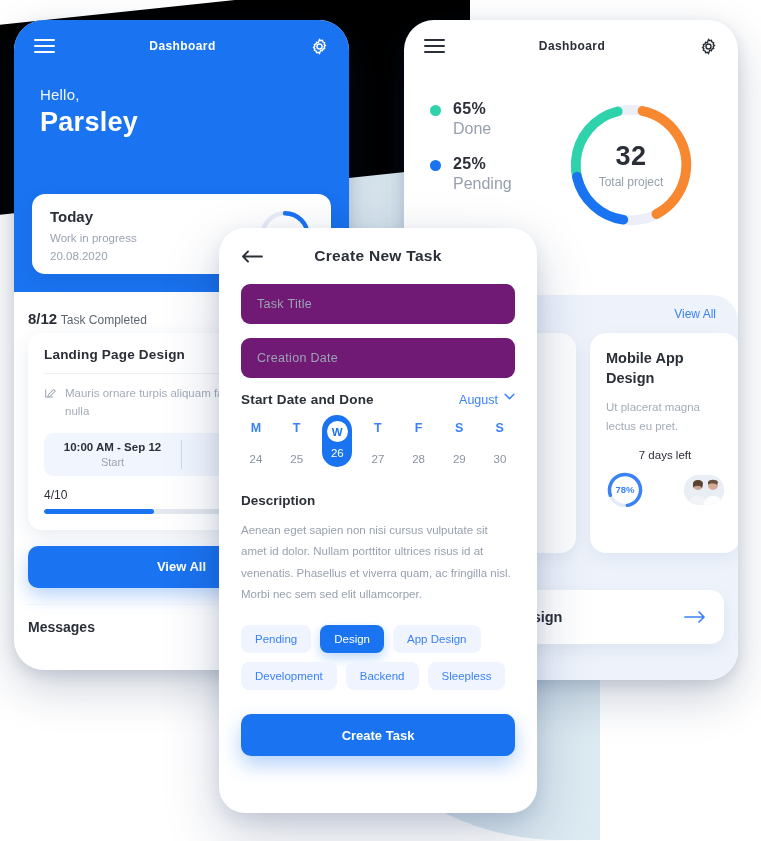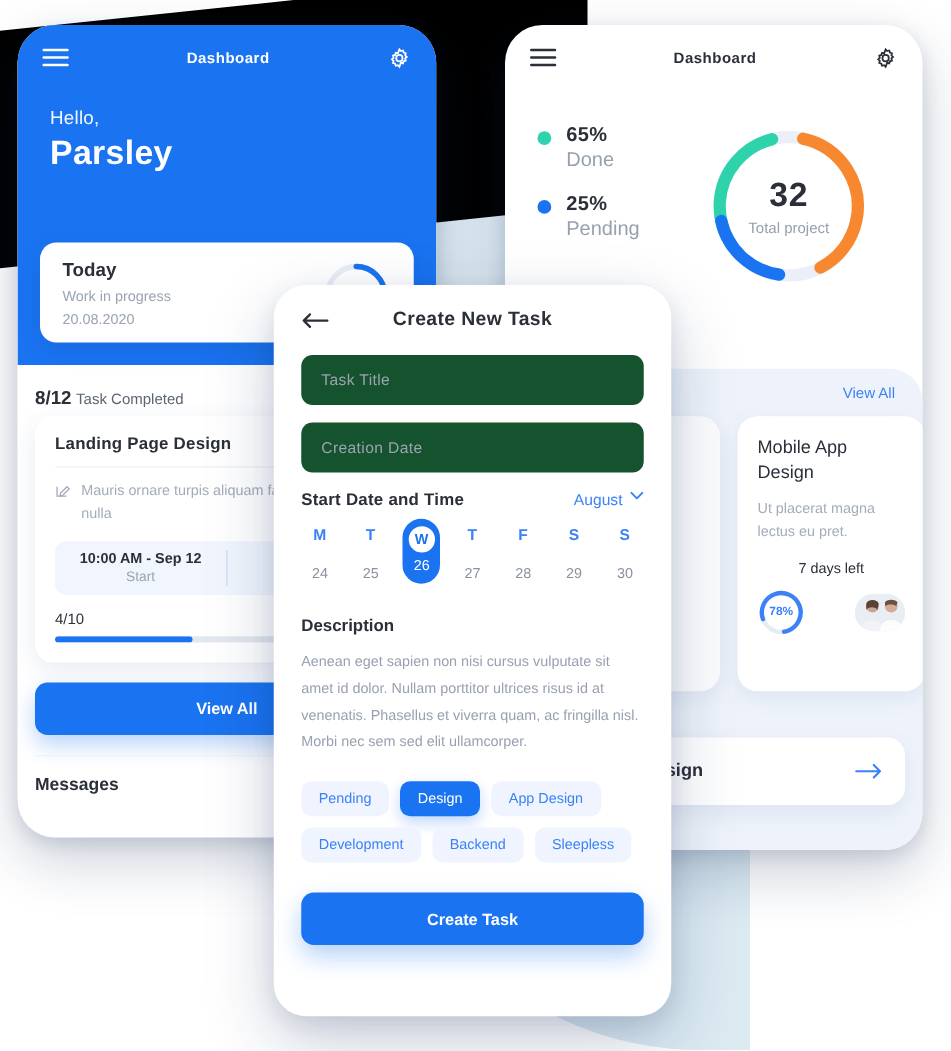--- a/index.html
+++ b/index.html
@@ -85,21 +85,21 @@
      align-items:center;justify-content:center;}
   .donut-num{font-size:27px;font-weight:bold;color:#2b2f38;letter-spacing:.5px;}
   .donut-cap{font-size:12px;color:#97a0ae;margin-top:3px;}
 
   .rp-panel{position:absolute;left:0;right:0;top:275px;bottom:0;
      background:#eef3fb;border-radius:26px 26px 0 0;}
   .viewall-link{text-align:right;padding:12px 22px 0;font-size:12px;color:#3b82f6;cursor:pointer;}
   .proj-row{display:flex;gap:14px;padding:12px 0 0 22px;}
   .proj-card{background:#fff;border-radius:16px;padding:16px 16px 14px;
      box-shadow:0 6px 18px rgba(25,60,120,.07);box-sizing:border-box;flex:0 0 auto;}
-  .proj-card h5{margin:0;font-size:14.5px;font-weight:normal;color:#2b2f38;line-height:1.35;}
+  .proj-card h5{margin:0;font-size:14.5px;font-weight:bold;color:#2b2f38;line-height:1.35;}
   .proj-desc{font-size:11.5px;color:#a4acb9;line-height:1.6;margin-top:10px;}
   .proj-days{font-size:11.5px;color:#2b2f38;margin-top:14px;text-align:center;}
   .proj-foot{display:flex;align-items:center;justify-content:space-between;margin-top:10px;}
   .ring-78{position:relative;width:38px;height:38px;}
   .ring-78 .lbl{position:absolute;inset:0;display:flex;align-items:center;justify-content:center;
      font-size:9.5px;font-weight:bold;color:#3b82f6;}
   .avatar{width:40px;height:30px;border-radius:15px;overflow:hidden;background:#e8edf4;}
 
   .bottom-card{position:absolute;left:22px;right:14px;bottom:36px;height:54px;background:#fff;
      border-radius:14px;box-shadow:0 6px 18px rgba(25,60,120,.08);
@@ -108,21 +108,21 @@
   .arrow-r{color:#3b82f6;}
 
   
   #modal-create-task{left:219px;top:228px;width:318px;height:585px;border-radius:26px;
      background:#fff;box-shadow:0 22px 55px rgba(20,40,90,.22),0 6px 18px rgba(20,40,90,.10);}
   .m-hdr{display:flex;align-items:center;height:56px;padding:0 22px;}
   .back-arrow{width:22px;cursor:pointer;color:#2b2f38;}
   .m-title{flex:1;text-align:center;font-size:15.5px;font-weight:bold;color:#2b2f38;
      letter-spacing:.3px;margin-right:22px;}
   .m-body{padding:0 22px;}
-  .field{height:40px;background:#14532d;border-radius:9px;display:flex;align-items:center;
+  .field{height:40px;background:#701a75;border-radius:9px;display:flex;align-items:center;
      padding:0 16px;font-size:12.5px;color:#9ba3b1;margin-bottom:14px;letter-spacing:.3px;}
   .sec-row{display:flex;align-items:center;justify-content:space-between;margin:10px 0 14px;}
   .sec-title{font-size:13.5px;font-weight:bold;color:#2b2f38;letter-spacing:.2px;}
   .month-sel{font-size:12.5px;color:#3b82f6;display:flex;gap:6px;cursor:pointer;}
   .days{display:flex;justify-content:space-between;position:relative;}
   .day{width:30px;text-align:center;position:relative;z-index:2;}
   .day .d{font-size:12.5px;font-weight:bold;color:#3b82f6;letter-spacing:.3px;}
   .day .n{font-size:11.5px;color:#8a93a2;margin-top:18px;}
   .day.sel{background:#1a73f0;border-radius:16px;padding:6px 0 8px;margin-top:-6px;}
   .day.sel .d{color:#1a73f0;background:#fff;width:21px;height:21px;border-radius:50%;
@@ -318,21 +318,21 @@
         <path d="M21 7.5H2M7 2.5l-5 5 5 5" stroke-linecap="round" stroke-linejoin="round"></path>
       </svg>
       <div class="m-title">Create New Task</div>
     </div>
 
     <div class="m-body">
       <div class="field">Task Title</div>
       <div class="field">Creation Date</div>
 
       <div class="sec-row">
-        <div class="sec-title">Start Date and Time</div>
+        <div class="sec-title">Start Date and Done</div>
         <div class="month-sel">
           <span>August</span>
           <svg width="11" height="7" viewBox="0 0 12 8" fill="none" stroke="#3b82f6" stroke-width="1.8">
             <path d="M1 1.5l5 5 5-5" stroke-linecap="round" stroke-linejoin="round"></path>
           </svg>
         </div>
       </div>
 
       <div class="days" id="day-strip">
           <div class="day">

